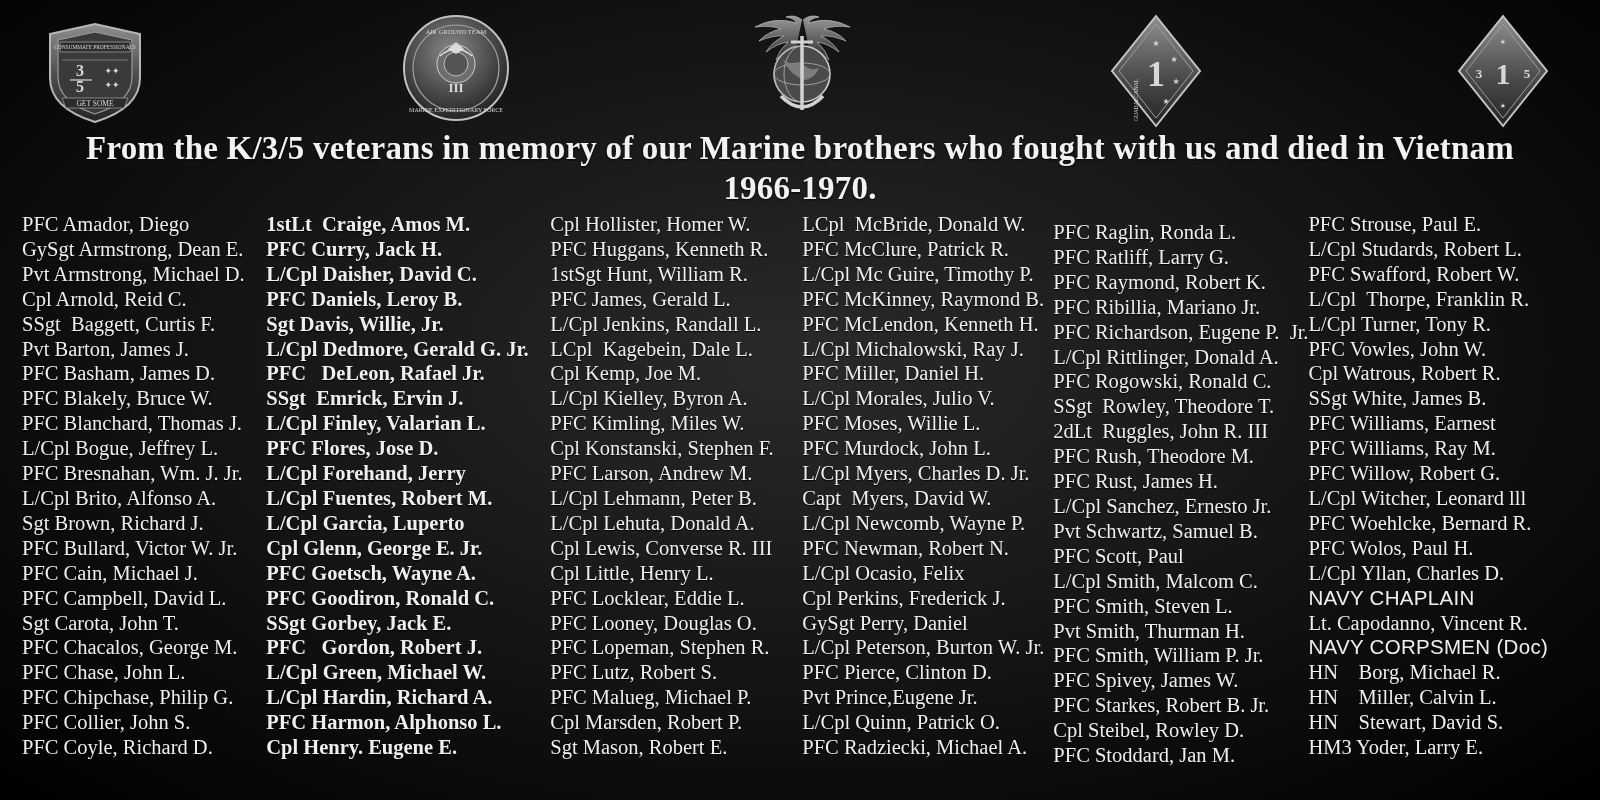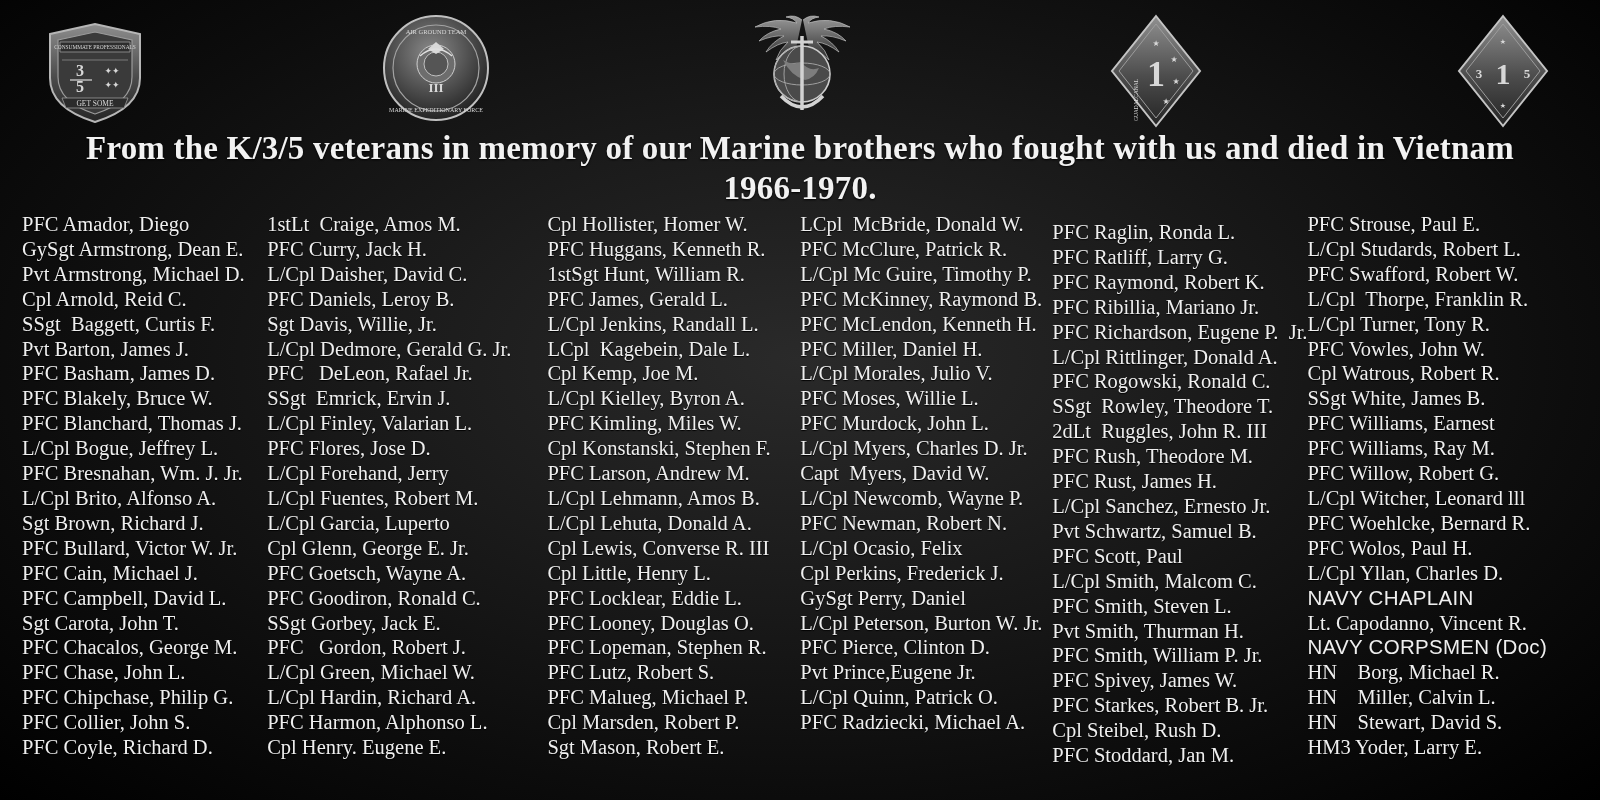--- a/index.html
+++ b/index.html
@@ -63,21 +63,21 @@
     width: 1560px;
     display: flex;
     flex-direction: row;
     align-items: flex-start;
   }
   .col {
     display: flex;
     flex-direction: column;
   }
   .col-0 { width: 250px; }
-  .col-1 { width: 248px; }
+  .col-1 { width: 248px; font-weight: bold; }
   .col-2 { width: 258px; margin-left: 36px; }
   .col-3 { width: 257px; }
   .col-4 { width: 258px; margin-top: 8px; }
   .col-5 { width: 280px; }
   .name {
     font-family: "Liberation Serif", serif;
     font-size: 20.5px;
     line-height: 24.9px;
     color: #efefef;
     white-space: pre;
@@ -116,21 +116,21 @@
         <text class="ins-label" x="40" y="64" font-size="16" text-anchor="middle" fill="#ededed" font-weight="bold">3</text>
         <text class="ins-label" x="40" y="80" font-size="16" text-anchor="middle" fill="#ededed" font-weight="bold">5</text>
         <line x1="30" y1="68" x2="52" y2="68" stroke="#d0d0d0" stroke-width="1.3"></line>
         <text class="ins-label" x="72" y="62" font-size="9" text-anchor="middle" fill="#e2e2e2">✦✦</text>
         <text class="ins-label" x="72" y="76" font-size="9" text-anchor="middle" fill="#e2e2e2">✦✦</text>
         <path d="M22 86 L88 86 L84 96 L26 96 Z" fill="#2b2b2b" stroke="#9a9a9a" stroke-width="0.8"></path>
         <text class="ins-label" x="55" y="94" font-size="7.5" text-anchor="middle" fill="#dedede">GET SOME</text>
       </svg>
     </div>
 
-    <div class="insignia" style="left:380px;">
+    <div class="insignia" style="left:400px;">
       <svg width="112" height="112" viewBox="0 0 112 112">
         <defs>
           <radialGradient id="g2" cx="45%" cy="35%" r="70%">
             <stop offset="0%" stop-color="#8a8a8a"></stop>
             <stop offset="70%" stop-color="#3c3c3c"></stop>
             <stop offset="100%" stop-color="#1c1c1c"></stop>
           </radialGradient>
         </defs>
         <circle cx="56" cy="56" r="52" fill="url(#g2)" stroke="#c0c0c0" stroke-width="2"></circle>
         <circle cx="56" cy="56" r="43" fill="none" stroke="#a3a3a3" stroke-width="1.2"></circle>
@@ -260,39 +260,40 @@
       <div class="name">PFC Huggans, Kenneth R.</div>
       <div class="name">1stSgt Hunt, William R.</div>
       <div class="name">PFC James, Gerald L.</div>
       <div class="name">L/Cpl Jenkins, Randall L.</div>
       <div class="name">LCpl  Kagebein, Dale L.</div>
       <div class="name">Cpl Kemp, Joe M.</div>
       <div class="name">L/Cpl Kielley, Byron A.</div>
       <div class="name">PFC Kimling, Miles W.</div>
       <div class="name">Cpl Konstanski, Stephen F.</div>
       <div class="name">PFC Larson, Andrew M.</div>
-      <div class="name">L/Cpl Lehmann, Amos B.</div>
+      <div class="name">L/Cpl Lehmann, Peter B.</div>
       <div class="name">L/Cpl Lehuta, Donald A.</div>
       <div class="name">Cpl Lewis, Converse R. III</div>
       <div class="name">Cpl Little, Henry L.</div>
       <div class="name">PFC Locklear, Eddie L.</div>
       <div class="name">PFC Looney, Douglas O.</div>
       <div class="name">PFC Lopeman, Stephen R.</div>
       <div class="name">PFC Lutz, Robert S.</div>
       <div class="name">PFC Malueg, Michael P.</div>
       <div class="name">Cpl Marsden, Robert P.</div>
       <div class="name">Sgt Mason, Robert E.</div>
     </div>
 
     <div class="col col-3">
       <div class="name">LCpl  McBride, Donald W.</div>
       <div class="name">PFC McClure, Patrick R.</div>
       <div class="name">L/Cpl Mc Guire, Timothy P.</div>
       <div class="name">PFC McKinney, Raymond B.</div>
       <div class="name">PFC McLendon, Kenneth H.</div>
+      <div class="name">L/Cpl Michalowski, Ray J.</div>
       <div class="name">PFC Miller, Daniel H.</div>
       <div class="name">L/Cpl Morales, Julio V.</div>
       <div class="name">PFC Moses, Willie L.</div>
       <div class="name">PFC Murdock, John L.</div>
       <div class="name">L/Cpl Myers, Charles D. Jr.</div>
       <div class="name">Capt  Myers, David W.</div>
       <div class="name">L/Cpl Newcomb, Wayne P.</div>
       <div class="name">PFC Newman, Robert N.</div>
       <div class="name">L/Cpl Ocasio, Felix</div>
       <div class="name">Cpl Perkins, Frederick J.</div>
@@ -318,21 +319,21 @@
       <div class="name">PFC Rust, James H.</div>
       <div class="name">L/Cpl Sanchez, Ernesto Jr.</div>
       <div class="name">Pvt Schwartz, Samuel B.</div>
       <div class="name">PFC Scott, Paul</div>
       <div class="name">L/Cpl Smith, Malcom C.</div>
       <div class="name">PFC Smith, Steven L.</div>
       <div class="name">Pvt Smith, Thurman H.</div>
       <div class="name">PFC Smith, William P. Jr.</div>
       <div class="name">PFC Spivey, James W.</div>
       <div class="name">PFC Starkes, Robert B. Jr.</div>
-      <div class="name">Cpl Steibel, Rush D.</div>
+      <div class="name">Cpl Steibel, Rowley D.</div>
       <div class="name">PFC Stoddard, Jan M.</div>
     </div>
 
     <div class="col col-5">
       <div class="name">PFC Strouse, Paul E.</div>
       <div class="name">L/Cpl Studards, Robert L.</div>
       <div class="name">PFC Swafford, Robert W.</div>
       <div class="name">L/Cpl  Thorpe, Franklin R.</div>
       <div class="name">L/Cpl Turner, Tony R.</div>
       <div class="name">PFC Vowles, John W.</div>

